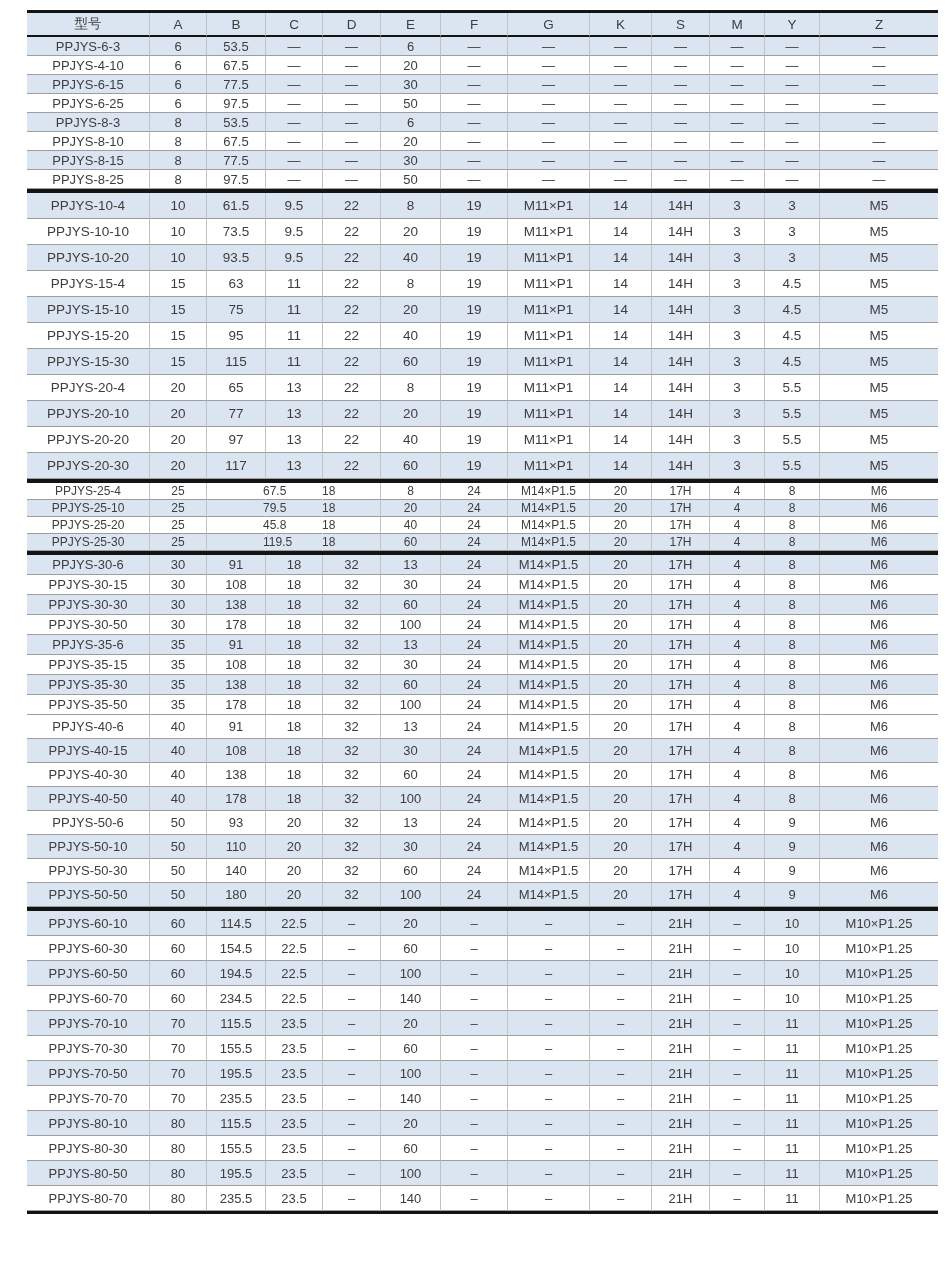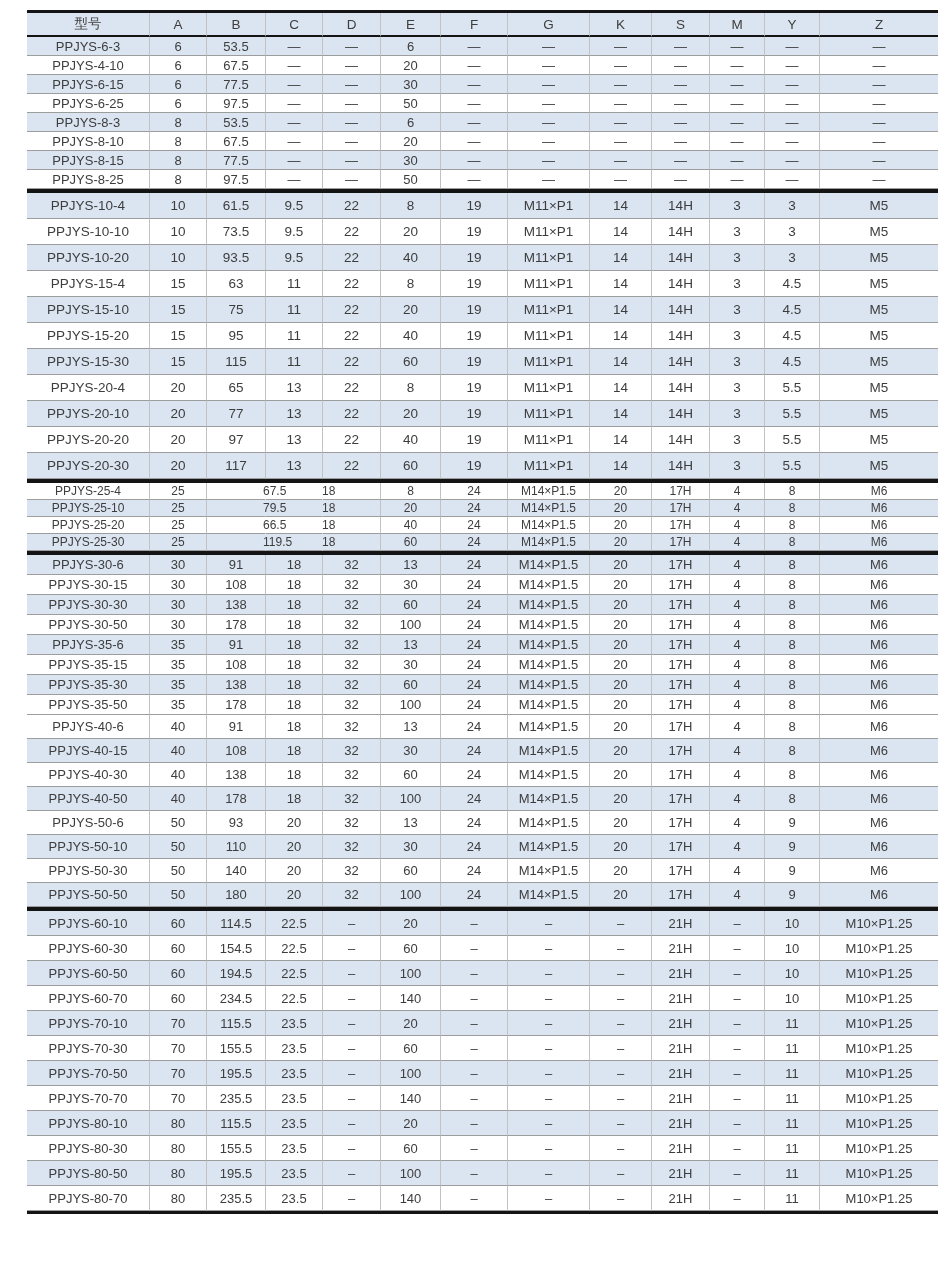--- a/index.html
+++ b/index.html
@@ -441,21 +441,21 @@
           <td>M14×P1.5</td>
           <td>20</td>
           <td>17H</td>
           <td>4</td>
           <td>8</td>
           <td>M6</td>
         </tr>
         <tr>
           <td>PPJYS-25-20</td>
           <td>25</td>
-          <td>66.5</td>
+          <td>45.8</td>
           <td>18</td>
           <td></td>
           <td>40</td>
           <td>24</td>
           <td>M14×P1.5</td>
           <td>20</td>
           <td>17H</td>
           <td>4</td>
           <td>8</td>
           <td>M6</td>

